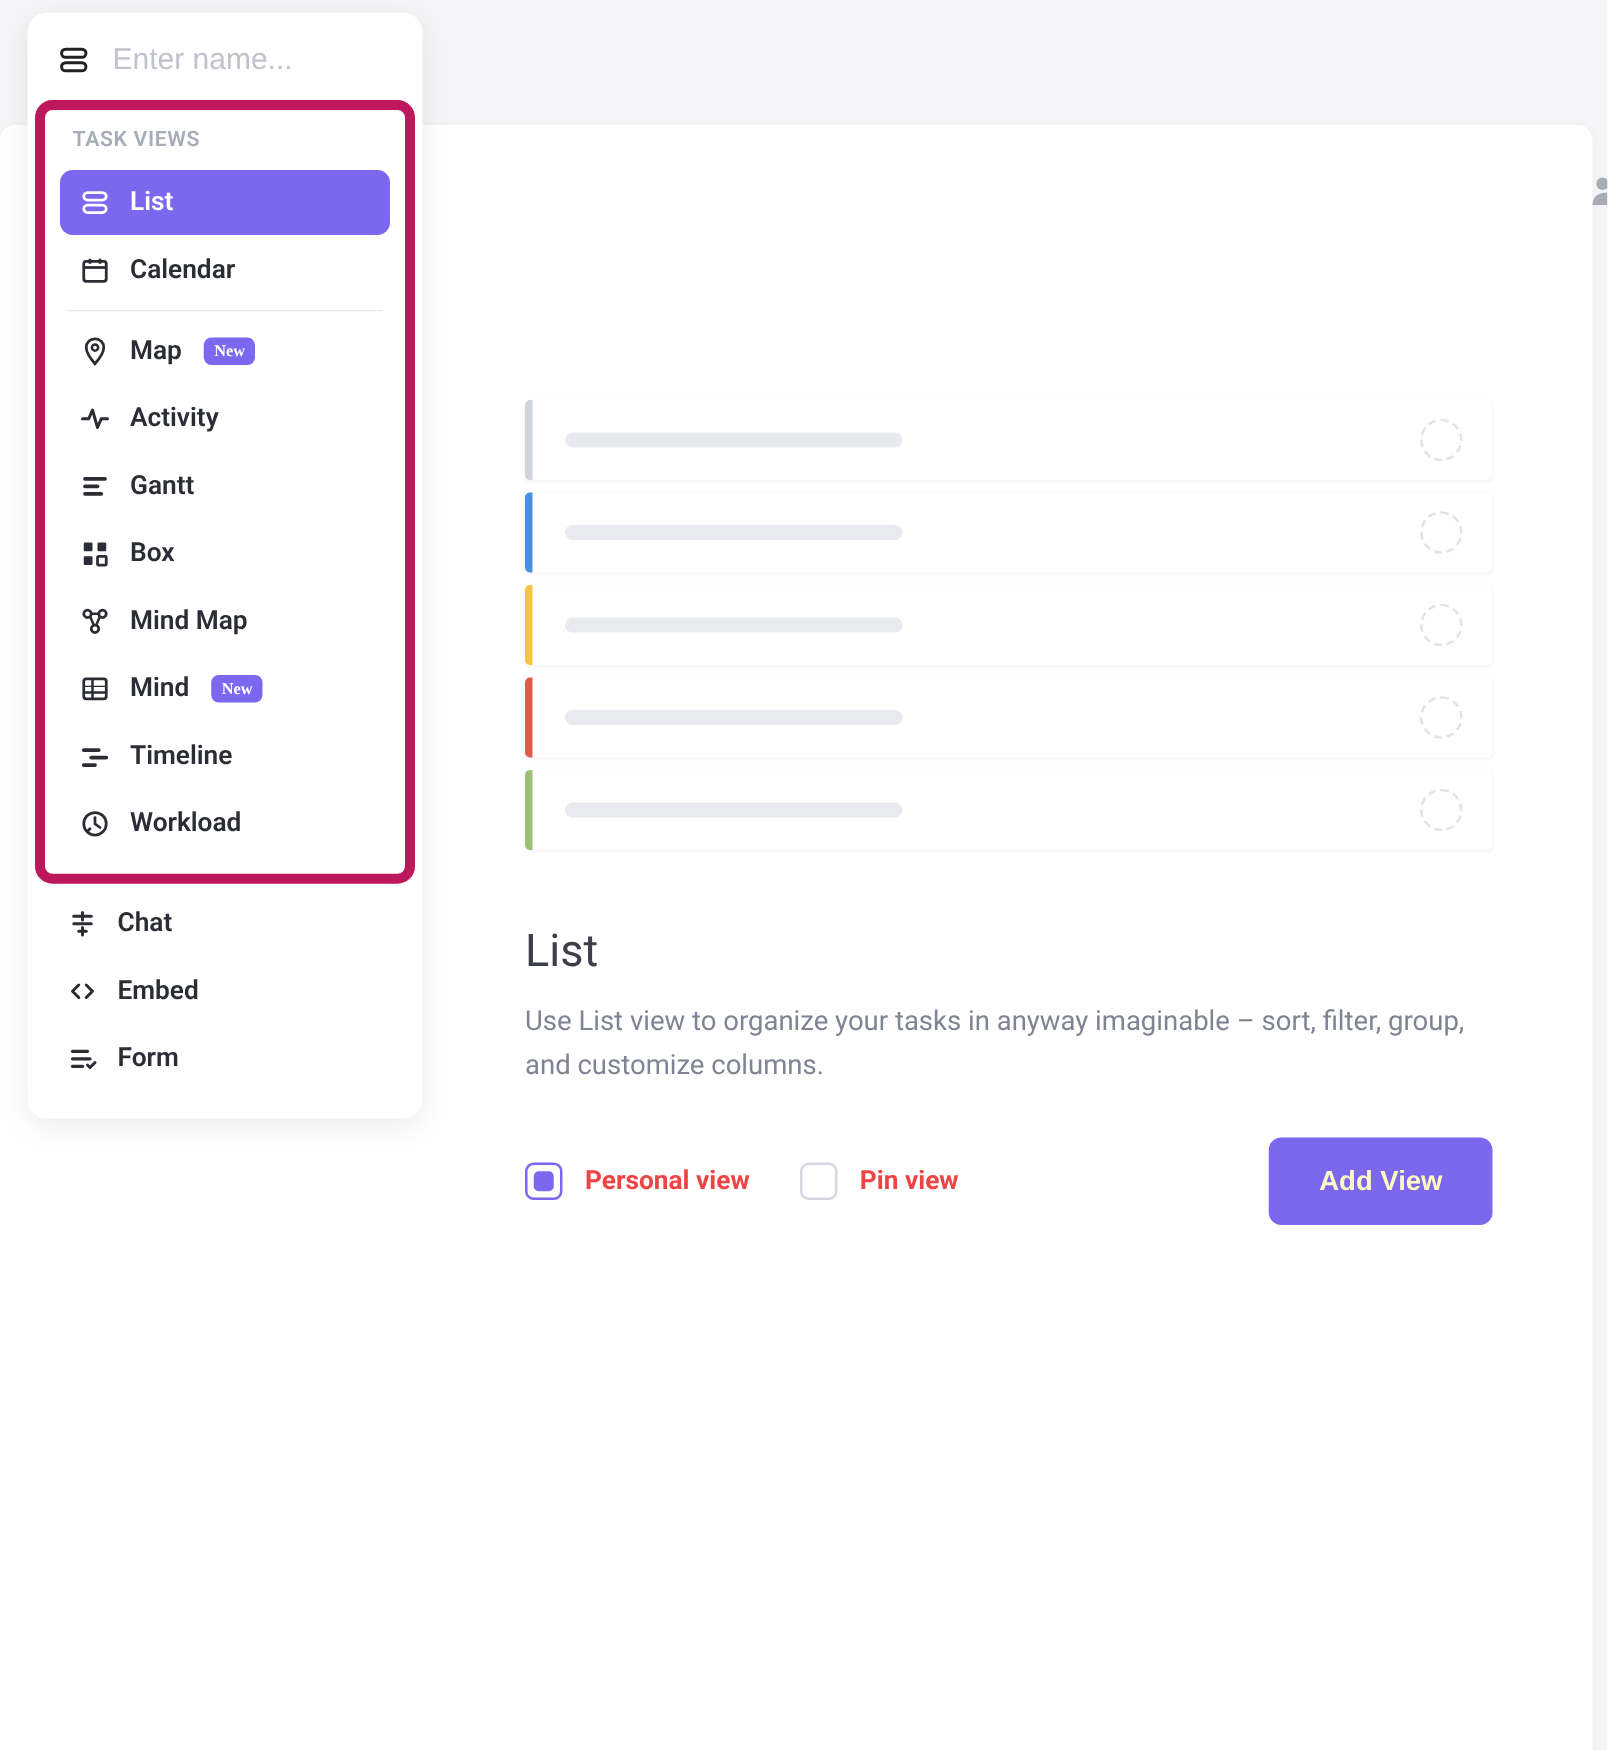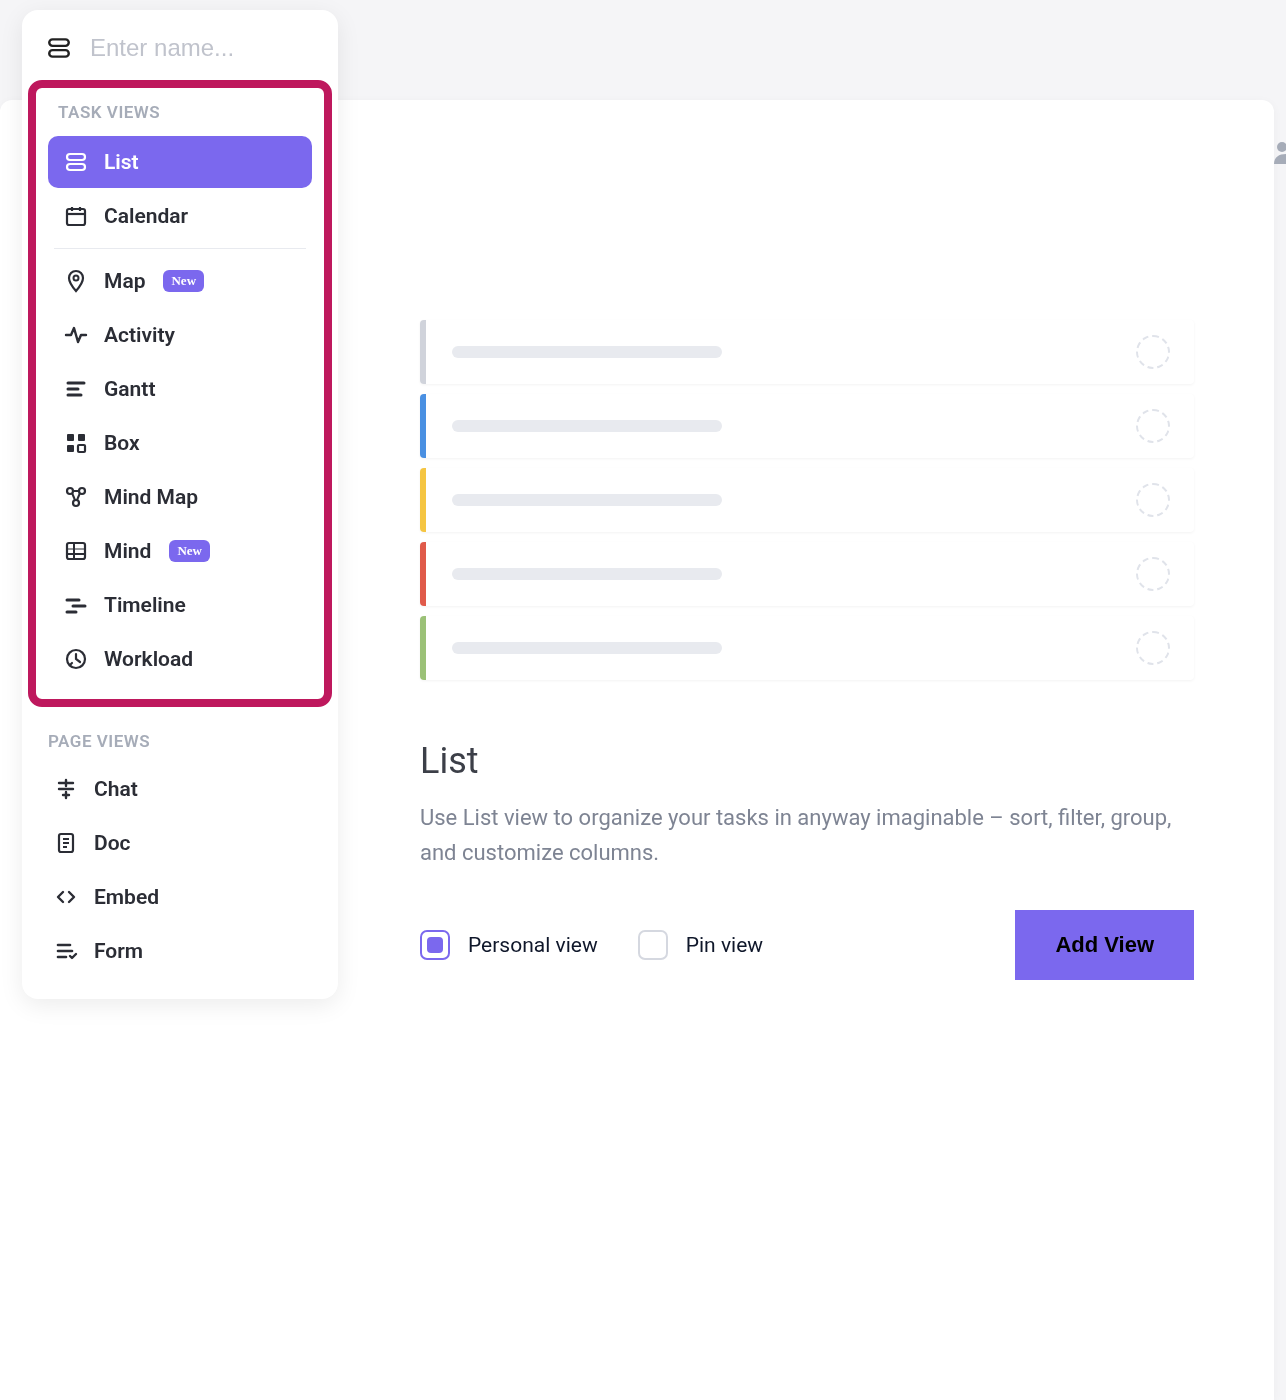--- a/index.html
+++ b/index.html
@@ -164,21 +164,22 @@
       display: flex;
       align-items: center;
       margin: 0 40px;
       gap: 40px;
     }
     .checkbox-group {
       display: flex;
       align-items: center;
       gap: 18px;
       font-size: 21px;
-      color: #0f172a;
+      color: #ef4444;
+      font-weight: bold;
     }
     .checkbox {
       width: 30px;
       height: 30px;
       border: 2px solid #d5d8e0;
       border-radius: 7px;
       display: flex;
       align-items: center;
       justify-content: center;
       cursor: pointer;
@@ -189,23 +190,23 @@
     .checkbox.checked::after {
       content: '';
       width: 16px;
       height: 16px;
       background: #7b68ee;
       border-radius: 4px;
     }
     .add-view-btn {
       margin-left: auto;
       background: #7b68ee;
-      color: #000000;
+      color: #fef9c3;
       border: none;
-      border-radius: 0;
+      border-radius: 10px;
       font-size: 22px;
       font-weight: 600;
       padding: 22px 40px;
       cursor: pointer;
     }
     .person-icon {
       position: absolute;
       top: 138px;
       right: 0;
       color: #a6acb8;
@@ -441,41 +442,32 @@
           <span class="icon">
             <svg width="24" height="24" viewBox="0 0 24 24">
               <use href="#ic-workload"></use>
             </svg>
           </span>
           <span>Workload</span>
         </div>
       </div>
   </div>
 
-  <div class="section-label section-label-outer">PAGE VIEWS</div>
   <div id="page-views-list" style="padding:0 12px">
       <div class="view-item">
         <span class="icon">
           <svg width="24" height="24" viewBox="0 0 24 24">
             <use href="#ic-chat"></use>
           </svg>
         </span>
         <span>Chat</span>
       </div>
       <div class="view-item">
         <span class="icon">
           <svg width="24" height="24" viewBox="0 0 24 24">
-            <use href="#ic-doc"></use>
-          </svg>
-        </span>
-        <span>Doc</span>
-      </div>
-      <div class="view-item">
-        <span class="icon">
-          <svg width="24" height="24" viewBox="0 0 24 24">
             <use href="#ic-embed"></use>
           </svg>
         </span>
         <span>Embed</span>
       </div>
       <div class="view-item">
         <span class="icon">
           <svg width="24" height="24" viewBox="0 0 24 24">
             <use href="#ic-form"></use>
           </svg>

